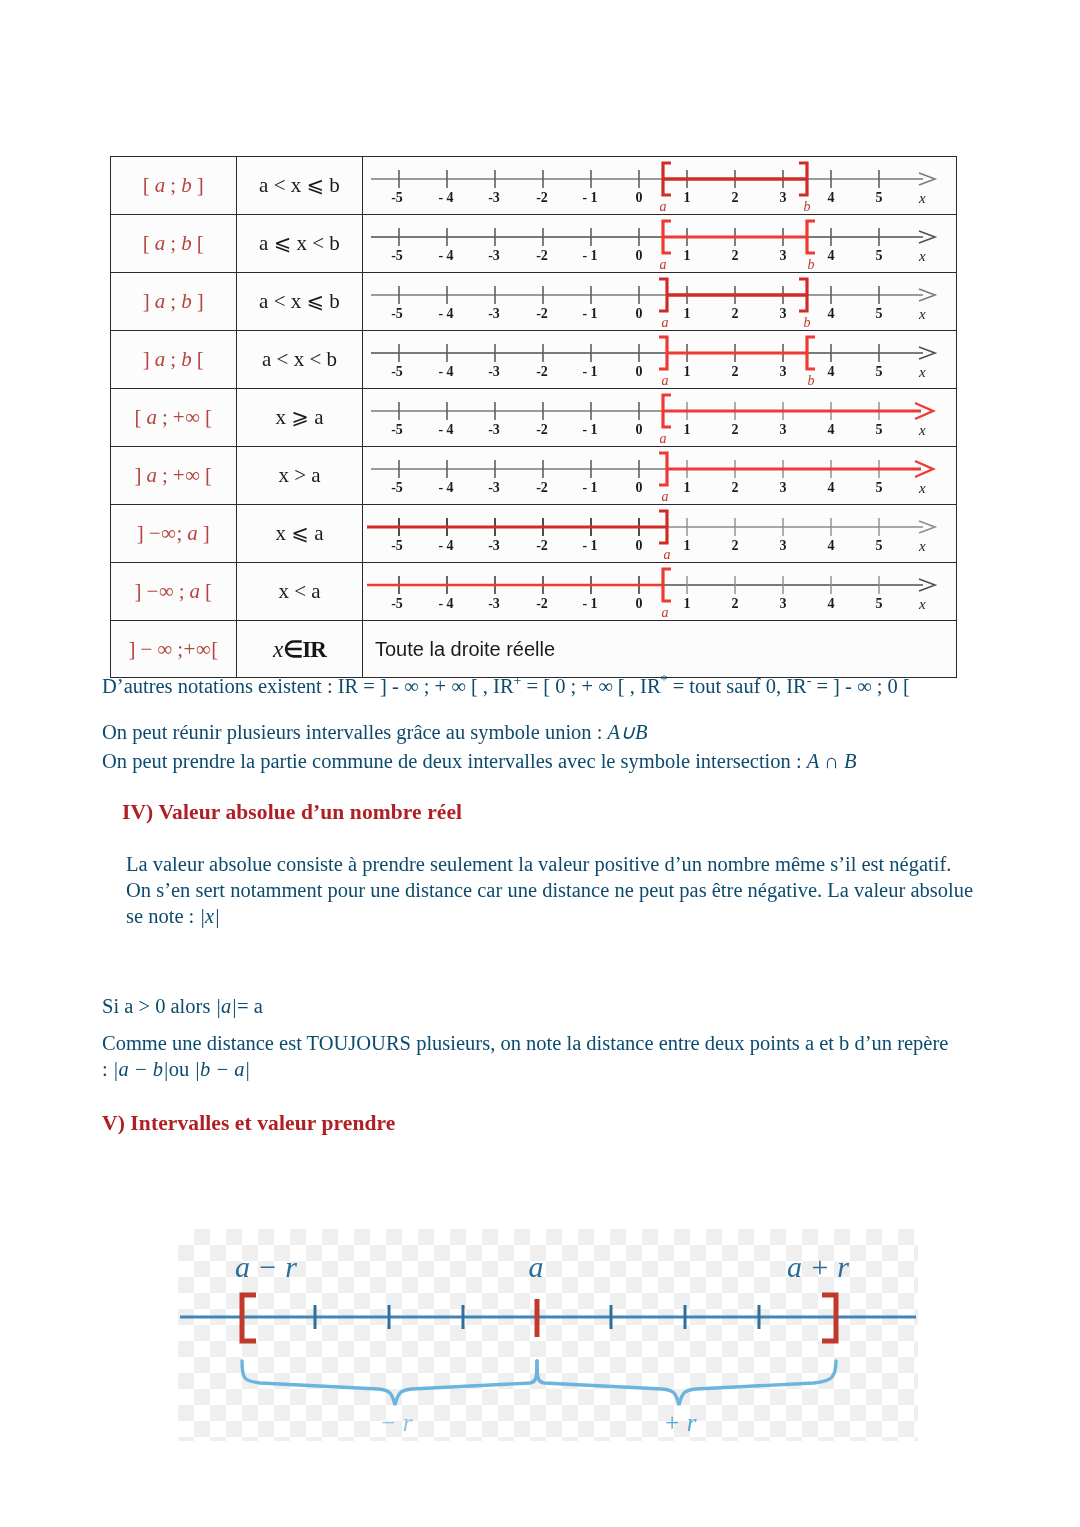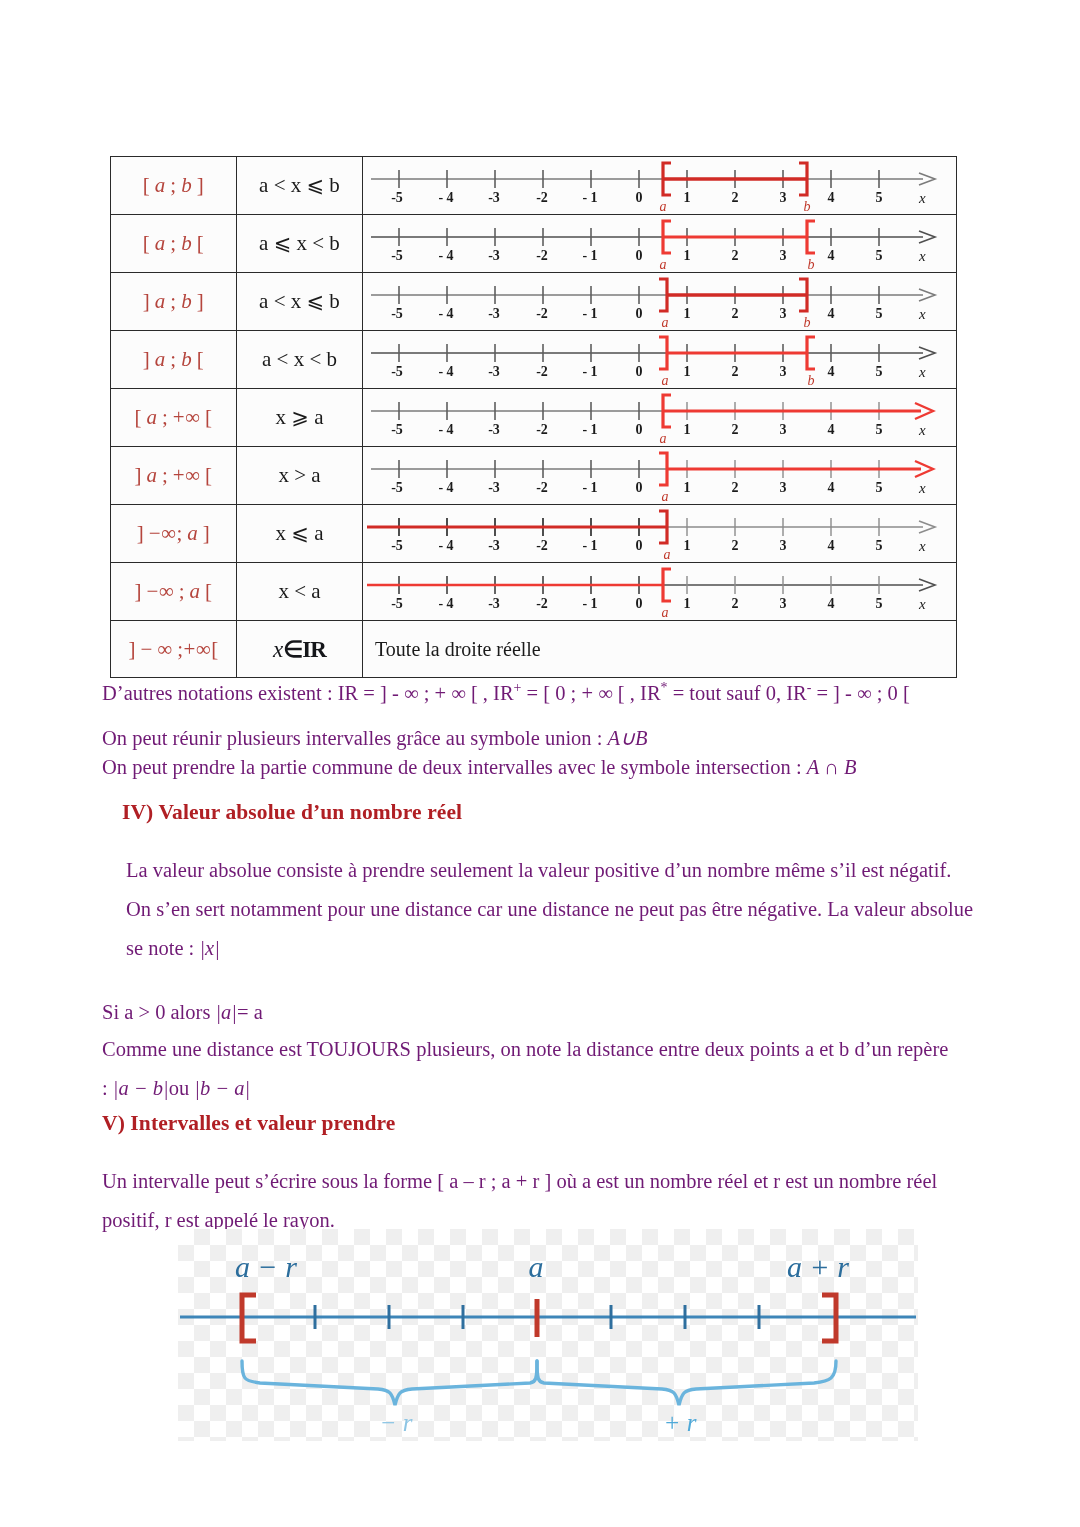--- a/index.html
+++ b/index.html
@@ -44,39 +44,39 @@
   }
   .notation .v { font-style:italic; }
   .ineq {
     font-family:"Liberation Serif", serif;
     font-size:21px;
     color:#1a1a1a;
     white-space:nowrap;
   }
 
   .allreal {
-    font-family:Liberation Serif, serif;
+    font-family:Liberation Sans, sans-serif;
     font-size:20px;
     color:#1a1a1a;
     padding-left:12px;
     display:block;
   }
   .xinr { font-size:23px; font-style:italic; }
   .xinr .rr { font-style:normal; font-weight:bold; letter-spacing:-1px; }
 
   
   .nl { display:block; width:594px; height:57px; }
 
   
   .para {
     position:absolute;
     font-family:"Liberation Serif", serif;
     font-size:20.5px;
-    line-height:39px;
-    color:#701a75;
+    line-height:26px;
+    color:#0c4a6e;
     width:860px;
   }
   .sup { font-size:0.68em; vertical-align:super; }
   .head {
     position:absolute;
     font-family:"Liberation Serif", serif;
     font-weight:bold;
     font-size:21.5px;
     color:#b01f24;
     letter-spacing:0.1px;
@@ -552,21 +552,20 @@
     <span>Si a &gt; 0 alors </span><span class="mathi">|a|</span><span>= a</span>
   </div>
 
 
   <div class="para" style="left:102px; top:1030px; width:855px;">
     <span>Comme une distance est TOUJOURS plusieurs, on note la distance entre deux points a et b d’un repère : </span><span class="mathi">|a − b|</span><span>ou </span><span class="mathi">|b − a|</span>
   </div>
 
   <div class="head" style="left:102px; top:1111px;">V) Intervalles et valeur prendre</div>
 
-  <div class="para" style="left:102px; top:1162px; width:860px;">Un intervalle peut s’écrire sous la forme [ a – r ; a + r ] où a est un nombre réel et r est un nombre réel positif, r est appelé le rayon.</div>
 
   <div class="fig">
     <svg viewBox="0 0 740 212">
 
       <text x="88" y="48" font-family="Liberation Serif, serif" font-size="30" font-style="italic" fill="#2b6d9c" text-anchor="middle">a − r</text>
       <text x="358" y="48" font-family="Liberation Serif, serif" font-size="30" font-style="italic" fill="#2b6d9c" text-anchor="middle">a</text>
       <text x="640" y="48" font-family="Liberation Serif, serif" font-size="30" font-style="italic" fill="#2b6d9c" text-anchor="middle">a + r</text>
 
       <line x1="2" y1="88" x2="738" y2="88" stroke="#3d85b8" stroke-width="3.2"></line>
 

